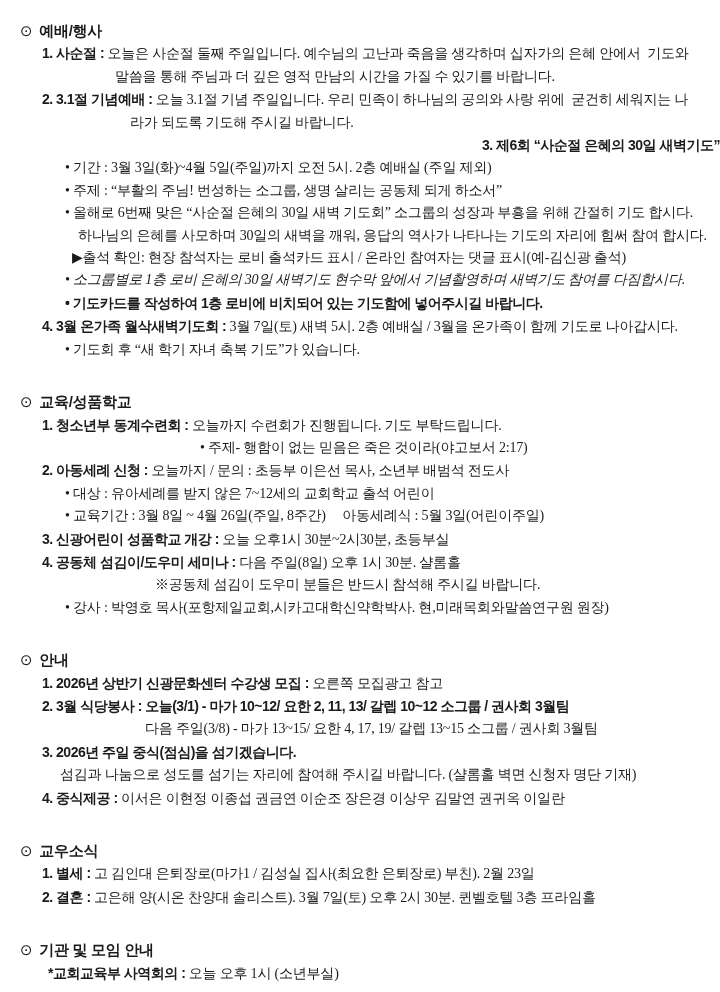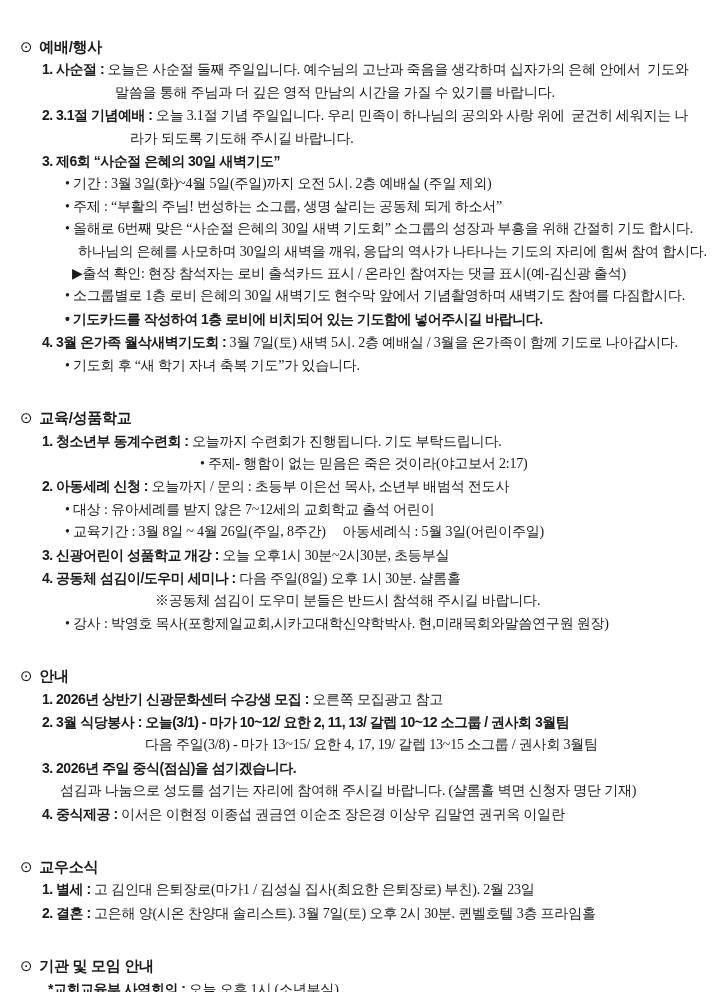--- a/index.html
+++ b/index.html
@@ -10,21 +10,21 @@
     overflow: hidden;
     background: #ffffff;
     color: #1b1b1b;
     font-family: "Liberation Serif", "DejaVu Serif", serif;
     font-size: 14px;
     line-height: 22.4px;
   }
   .page {
     width: 720px;
     height: 708px;
-    padding-top: 36px;
+    padding-top: 20px;
     background: #ffffff;
   }
   .section { margin-top: 30px; }
   .section:first-child { margin-top: 0; }
   .section-header {
     padding-left: 20px;
     font-family: "Liberation Sans", "DejaVu Sans", sans-serif;
     font-weight: 700;
     font-size: 15px;
     letter-spacing: -0.3px;
@@ -56,27 +56,27 @@
 <body>
 
 <div class="page">
   <div>
       <section class="section">
         <div class="section-header"><span class="marker">⊙</span><span class="section-title">예배/행사</span></div>
         <div class="line" style="padding-left: 42px;"><span class="seg b">1. 사순절 : </span><span class="seg">오늘은 사순절 둘째 주일입니다. 예수님의 고난과 죽음을 생각하며 십자가의 은혜 안에서  기도와</span></div>
         <div class="line" style="padding-left: 115px;"><span class="seg">말씀을 통해 주님과 더 깊은 영적 만남의 시간을 가질 수 있기를 바랍니다.</span></div>
         <div class="line" style="padding-left: 42px;"><span class="seg b">2. 3.1절 기념예배 : </span><span class="seg">오늘 3.1절 기념 주일입니다. 우리 민족이 하나님의 공의와 사랑 위에  굳건히 세워지는 나</span></div>
         <div class="line" style="padding-left: 130px;"><span class="seg">라가 되도록 기도해 주시길 바랍니다.</span></div>
-        <div class="line" style="padding-left: 42px;"><span class="seg b">3. 제6회 “사순절 은혜의 30일 새벽기도”</span></div>
+        <div class="line" style="padding-left: 42px; text-align: right;"><span class="seg b">3. 제6회 “사순절 은혜의 30일 새벽기도”</span></div>
         <div class="line" style="padding-left: 65px;"><span class="seg">• 기간 : 3월 3일(화)~4월 5일(주일)까지 오전 5시. 2층 예배실 (주일 제외)</span></div>
         <div class="line" style="padding-left: 65px;"><span class="seg">• 주제 : “부활의 주님! 번성하는 소그룹, 생명 살리는 공동체 되게 하소서”</span></div>
         <div class="line" style="padding-left: 65px;"><span class="seg">• 올해로 6번째 맞은 “사순절 은혜의 30일 새벽 기도회” 소그룹의 성장과 부흥을 위해 간절히 기도 합시다.</span></div>
         <div class="line" style="padding-left: 78px;"><span class="seg">하나님의 은혜를 사모하며 30일의 새벽을 깨워, 응답의 역사가 나타나는 기도의 자리에 힘써 참여 합시다.</span></div>
         <div class="line" style="padding-left: 72px;"><span class="seg">▶출석 확인: 현장 참석자는 로비 출석카드 표시 / 온라인 참여자는 댓글 표시(예-김신광 출석)</span></div>
-        <div class="line" style="padding-left: 65px;"><span class="seg">• 소그룹별로 1층 로비 은혜의 30일 새벽기도 현수막 앞에서 기념촬영하며 새벽기도 참여를 다짐합시다.</span></div>
+        <div class="line" style="padding-left: 65px; font-style: italic;"><span class="seg">• 소그룹별로 1층 로비 은혜의 30일 새벽기도 현수막 앞에서 기념촬영하며 새벽기도 참여를 다짐합시다.</span></div>
         <div class="line" style="padding-left: 65px;"><span class="seg b">• </span><span class="seg b u">기도카드를 작성하여 1층 로비에 비치되어 있는 기도함에 넣어주시길 바랍니다.</span></div>
         <div class="line" style="padding-left: 42px;"><span class="seg b">4. 3월 온가족 월삭새벽기도회 : </span><span class="seg">3월 7일(토) 새벽 5시. 2층 예배실 / 3월을 온가족이 함께 기도로 나아갑시다.</span></div>
         <div class="line" style="padding-left: 65px;"><span class="seg">• 기도회 후 “새 학기 자녀 축복 기도”가 있습니다.</span></div>
       </section>
       <section class="section">
         <div class="section-header"><span class="marker">⊙</span><span class="section-title">교육/성품학교</span></div>
         <div class="line" style="padding-left: 42px;"><span class="seg b">1. 청소년부 동계수련회 : </span><span class="seg">오늘까지 수련회가 진행됩니다. 기도 부탁드립니다.</span></div>
         <div class="line" style="padding-left: 200px;"><span class="seg">• 주제- 행함이 없는 믿음은 죽은 것이라(야고보서 2:17)</span></div>
         <div class="line" style="padding-left: 42px;"><span class="seg b">2. 아동세례 신청 : </span><span class="seg">오늘까지 / 문의 : 초등부 이은선 목사, 소년부 배범석 전도사</span></div>
         <div class="line" style="padding-left: 65px;"><span class="seg">• 대상 : 유아세례를 받지 않은 7~12세의 교회학교 출석 어린이</span></div>

